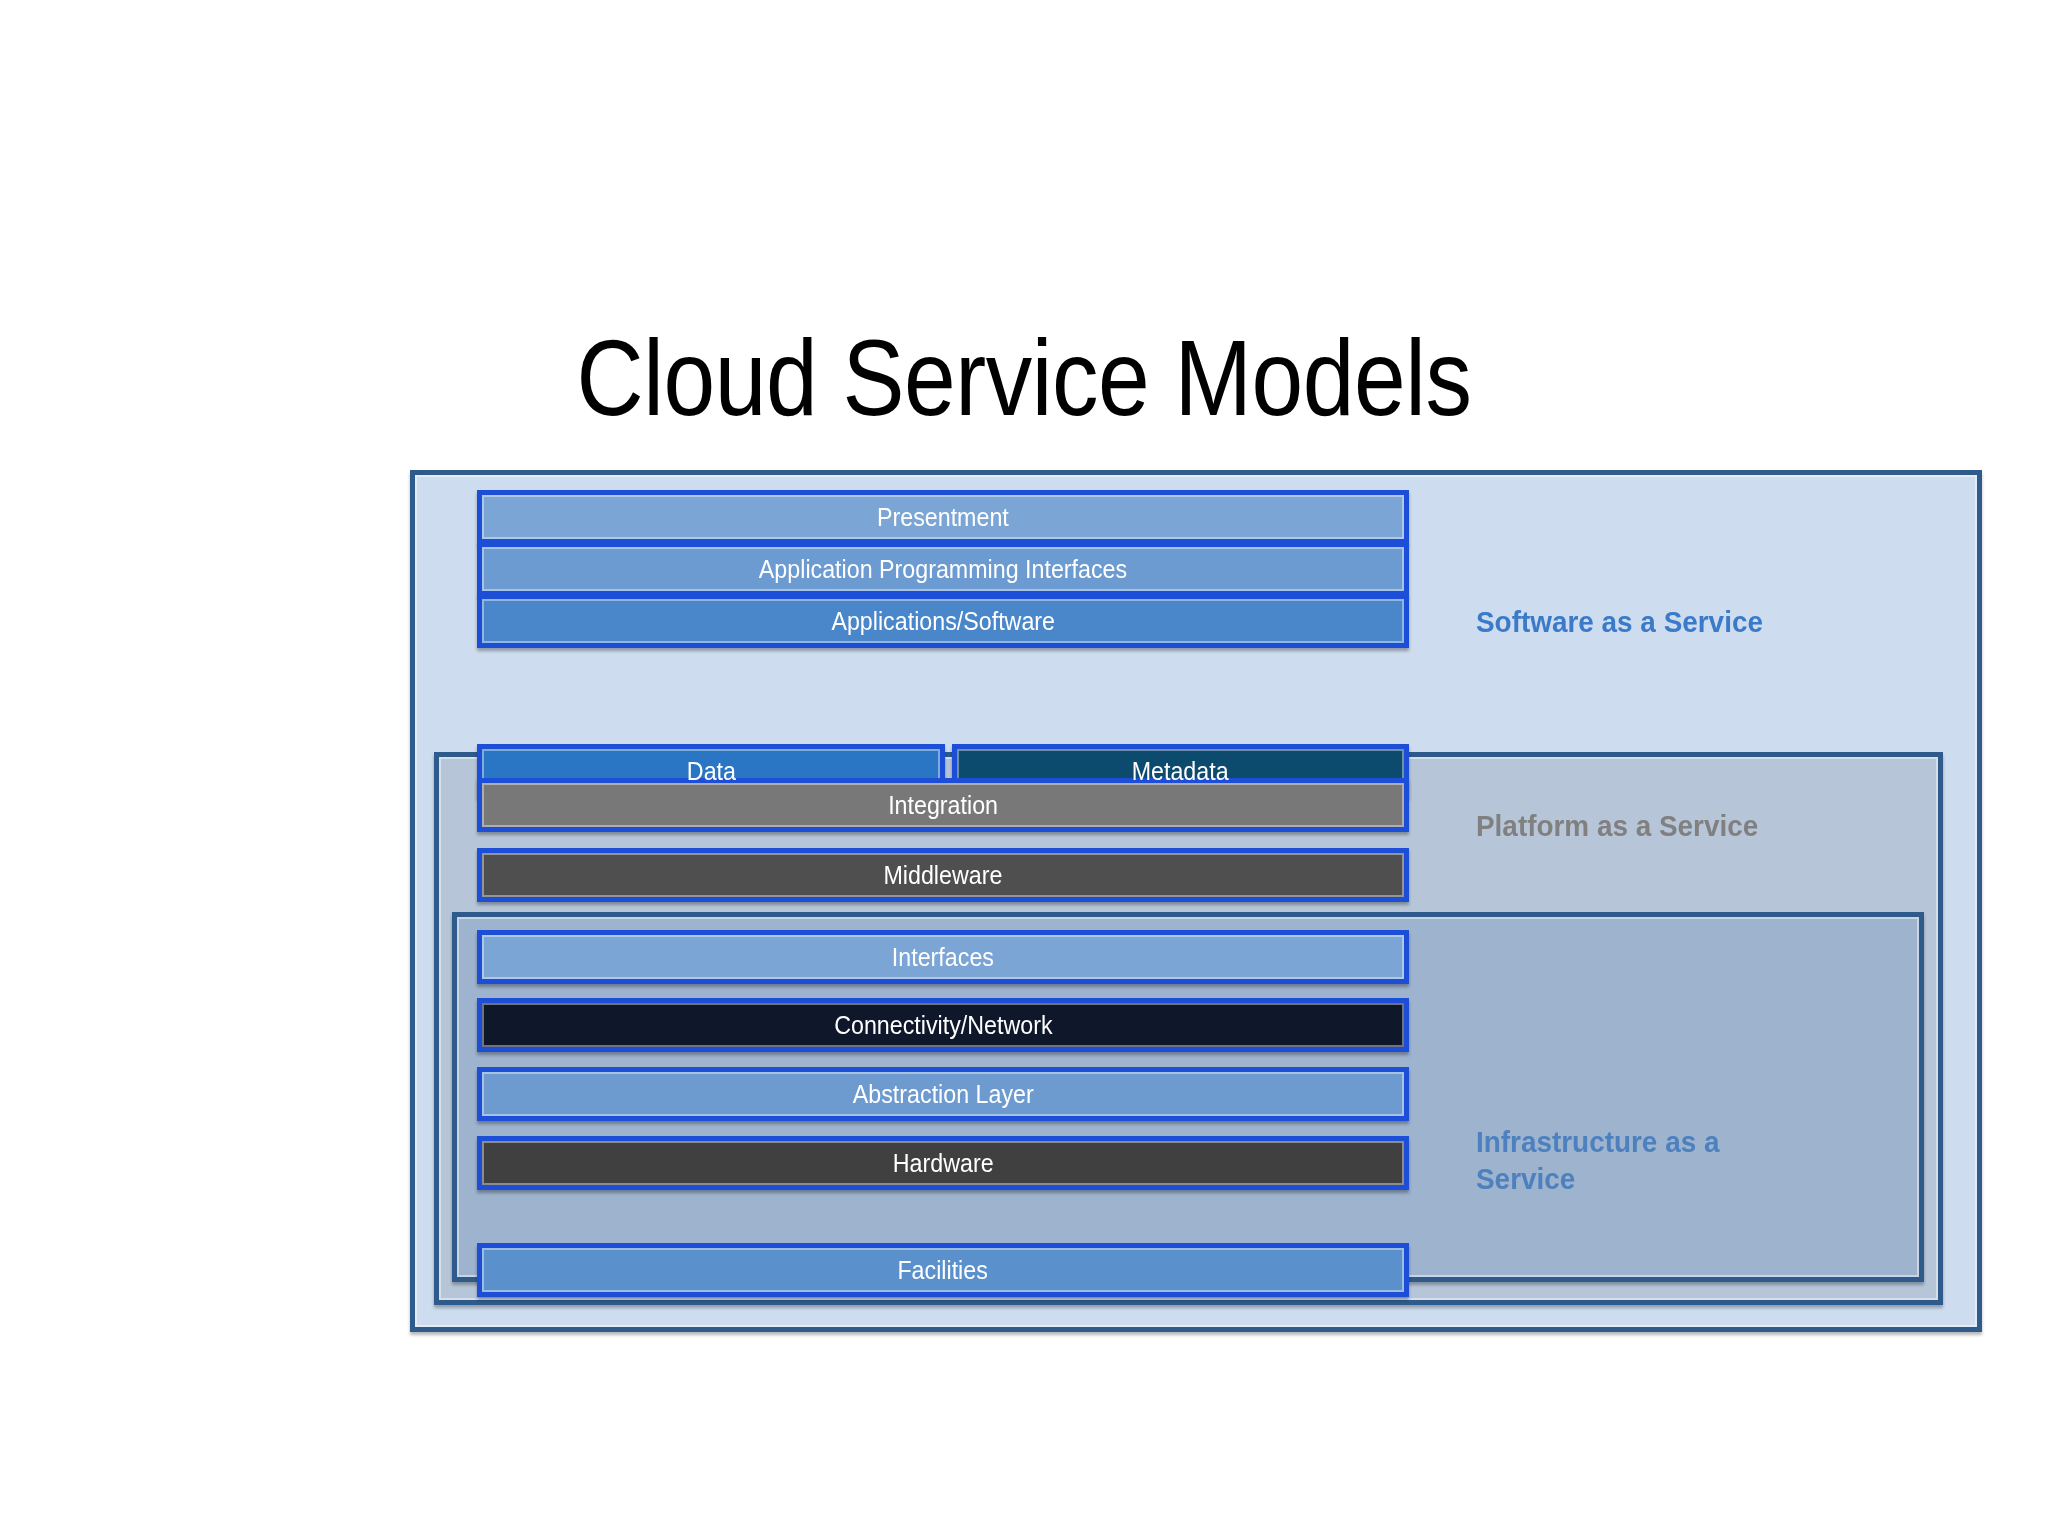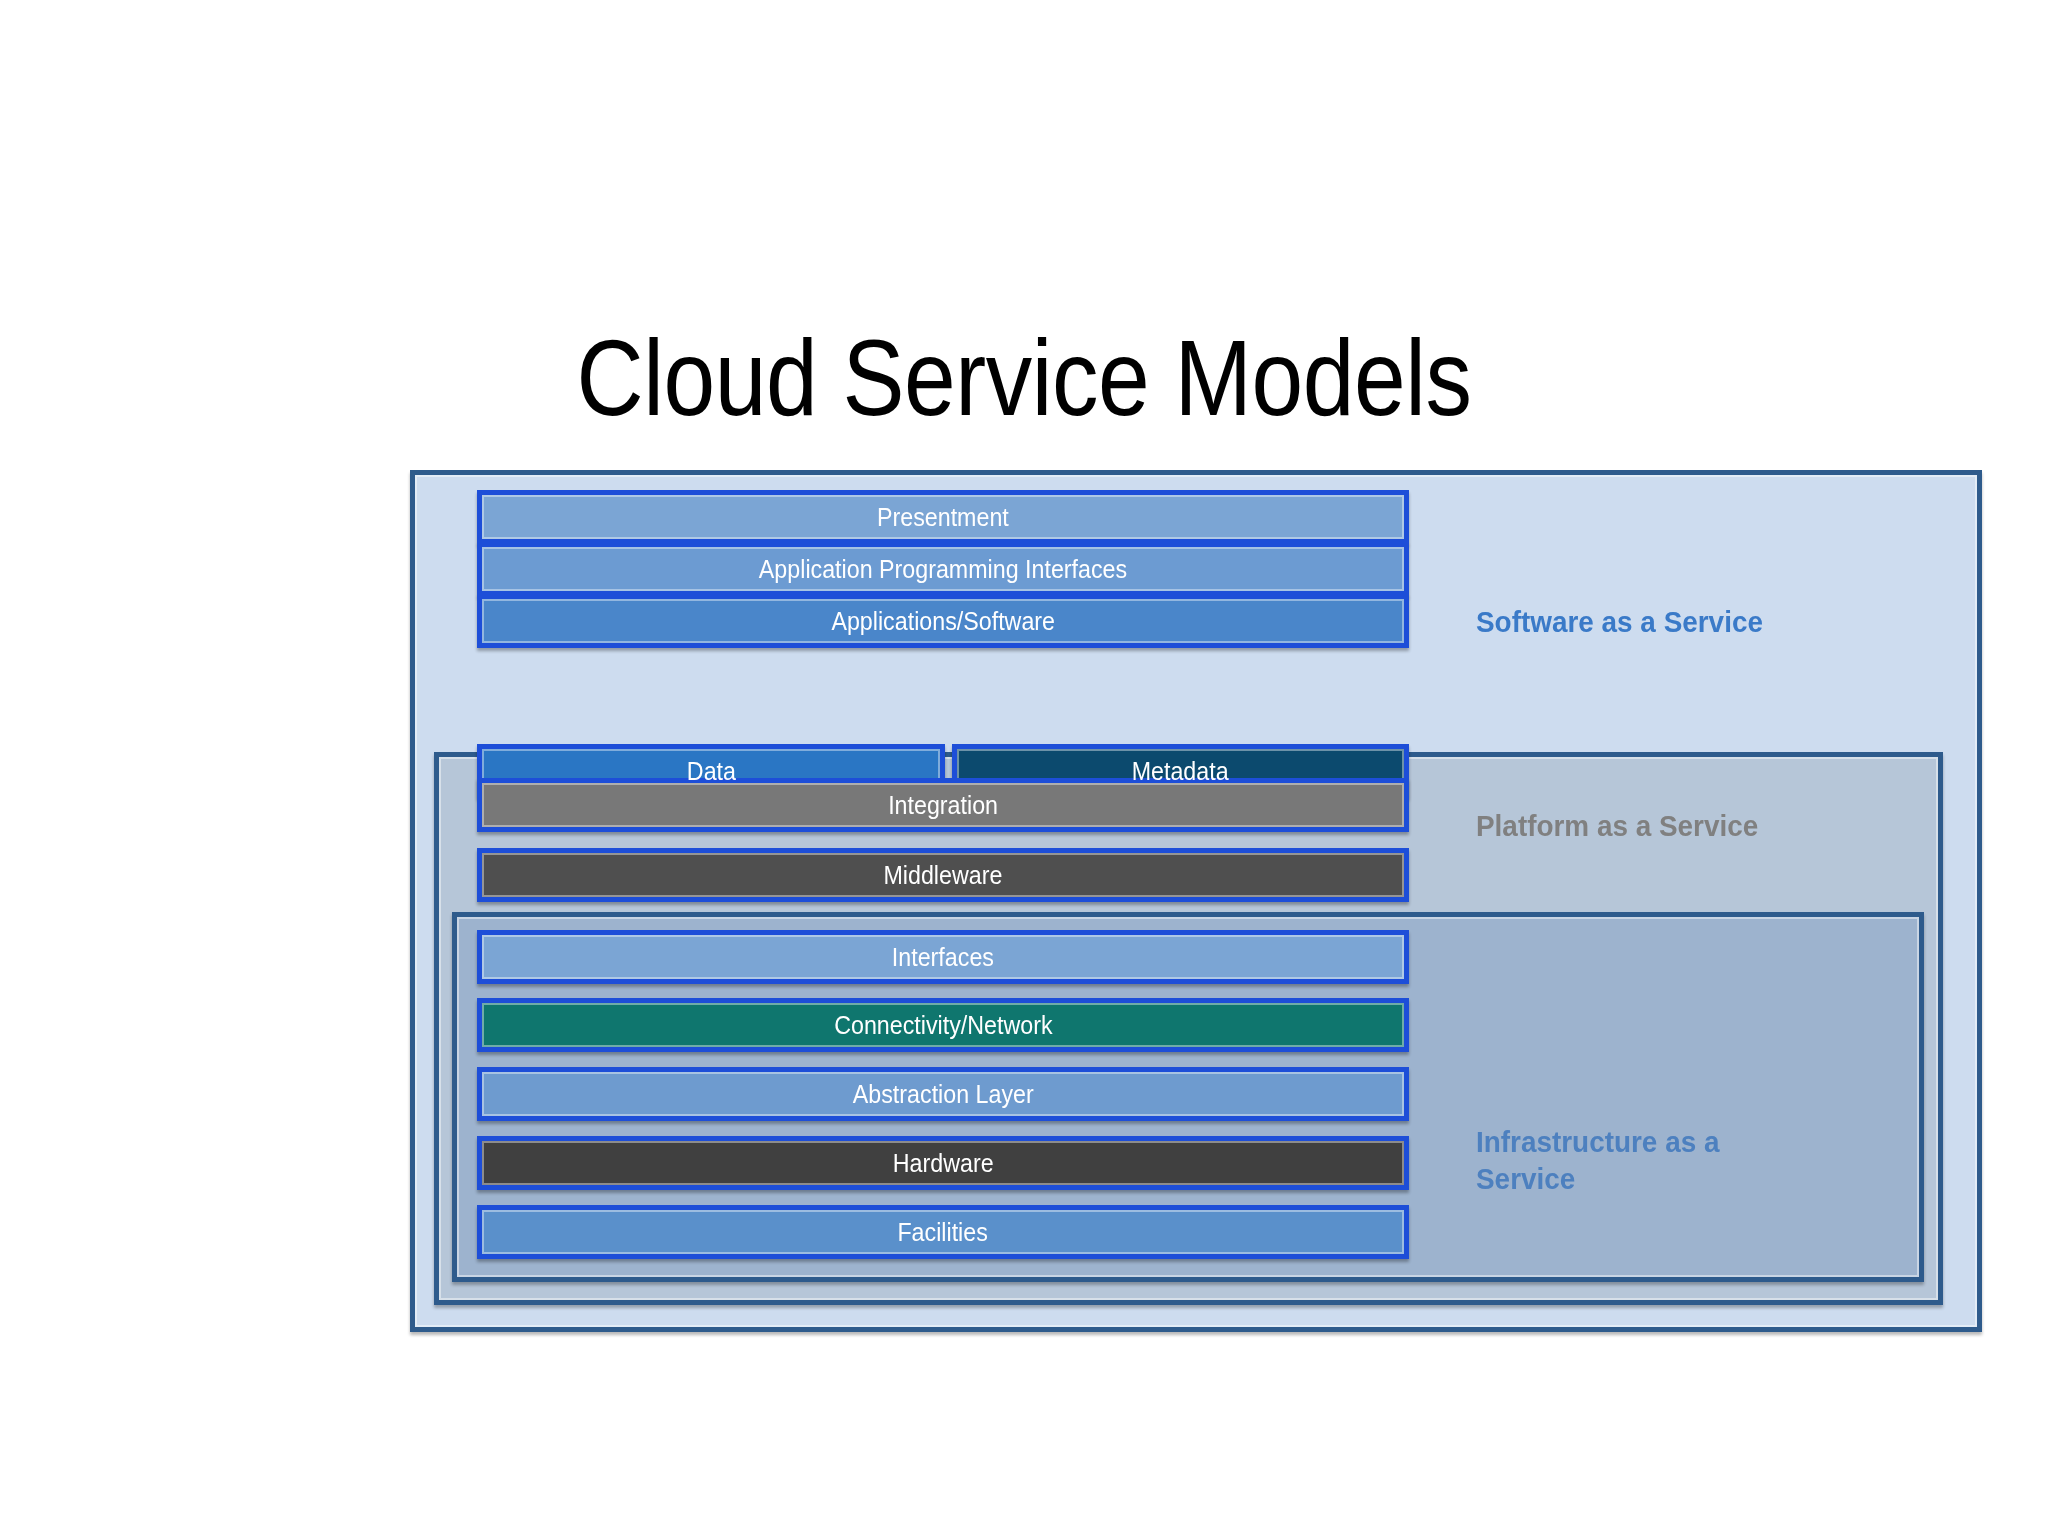--- a/index.html
+++ b/index.html
@@ -174,33 +174,33 @@
 </div>
 
 <div class="layer-bar" id="bar-middleware" style="top:848px; background:#4f4f4f;">
   <span class="bar-label">Middleware</span>
 </div>
 
 <div class="layer-bar" id="bar-interfaces" style="top:930px; background:#7ba5d4;">
   <span class="bar-label">Interfaces</span>
 </div>
 
-<div class="layer-bar" id="bar-connectivity" style="top:998px; background:#0f766e;">
+<div class="layer-bar" id="bar-connectivity" style="top:998px; background:#0f172a;">
   <span class="bar-label">Connectivity/Network</span>
 </div>
 
 <div class="layer-bar" id="bar-abstraction" style="top:1067px; background:#6e9bcf;">
   <span class="bar-label">Abstraction Layer</span>
 </div>
 
 <div class="layer-bar" id="bar-hardware" style="top:1136px; background:#404040;">
   <span class="bar-label">Hardware</span>
 </div>
 
-<div class="layer-bar" id="bar-facilities" style="top:1205px; background:#5a90cb;">
+<div class="layer-bar" id="bar-facilities" style="top:1243px; background:#5a90cb;">
   <span class="bar-label">Facilities</span>
 </div>
 
 <div class="section-label" id="label-saas">Software as a Service</div>
 
 <div class="section-label" id="label-paas">Platform as a Service</div>
 
 <div class="section-label" id="label-iaas">Infrastructure as a Service</div>
 
 </body></html>

